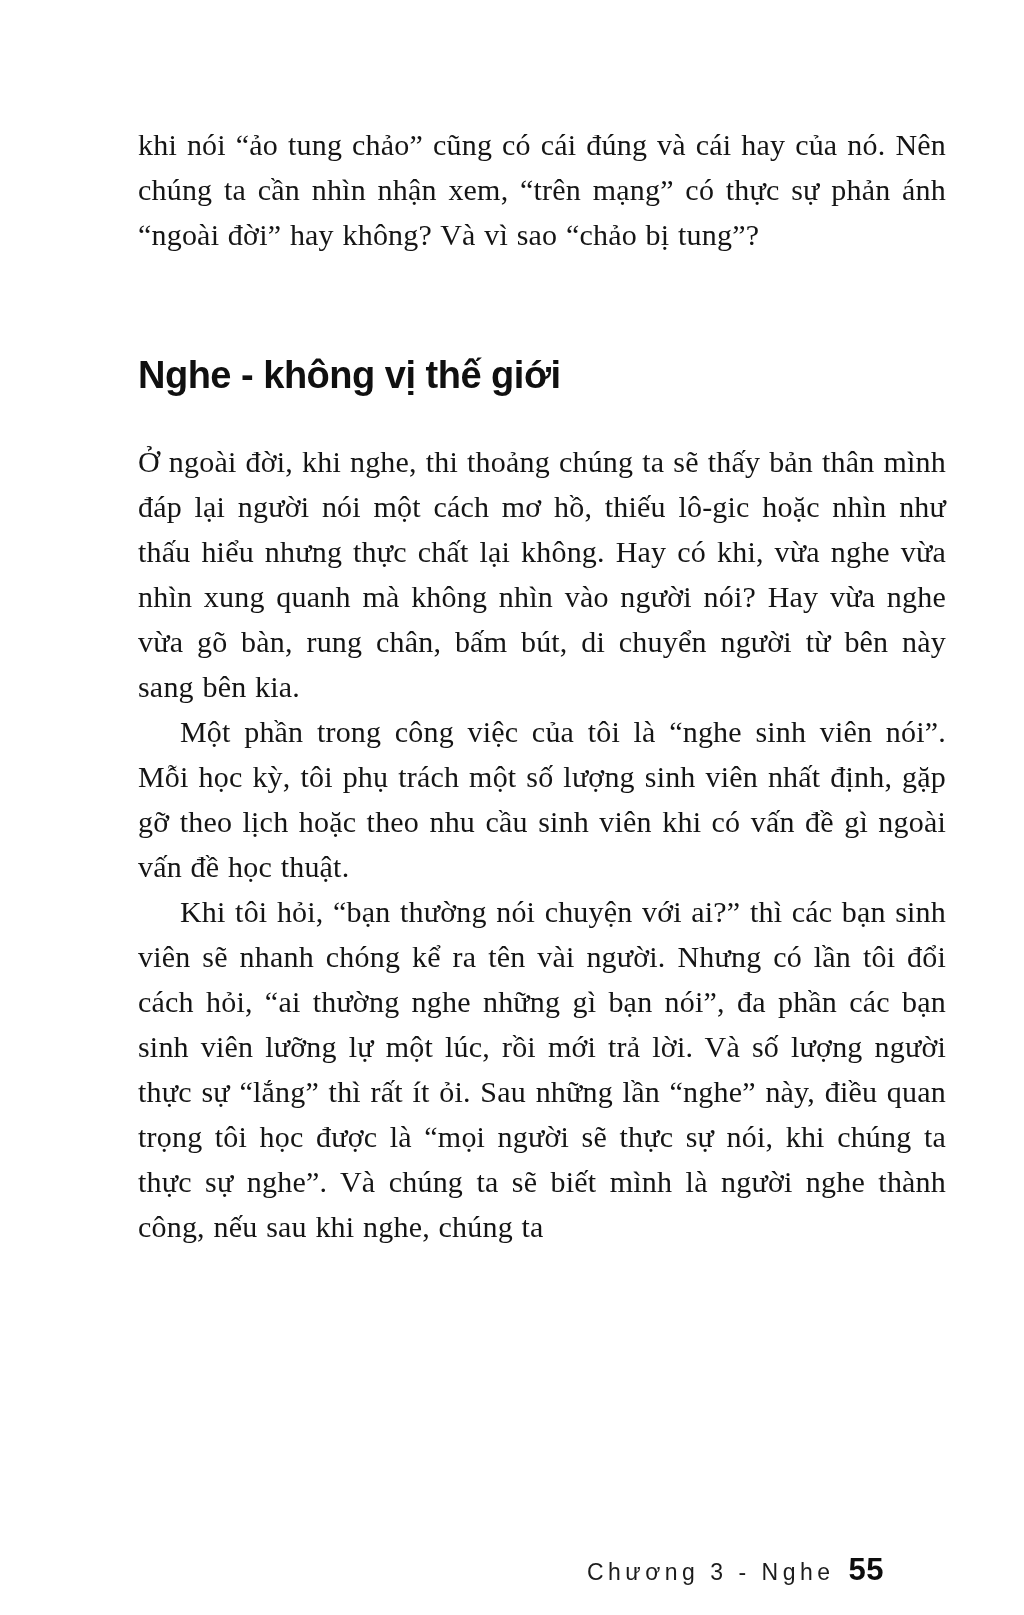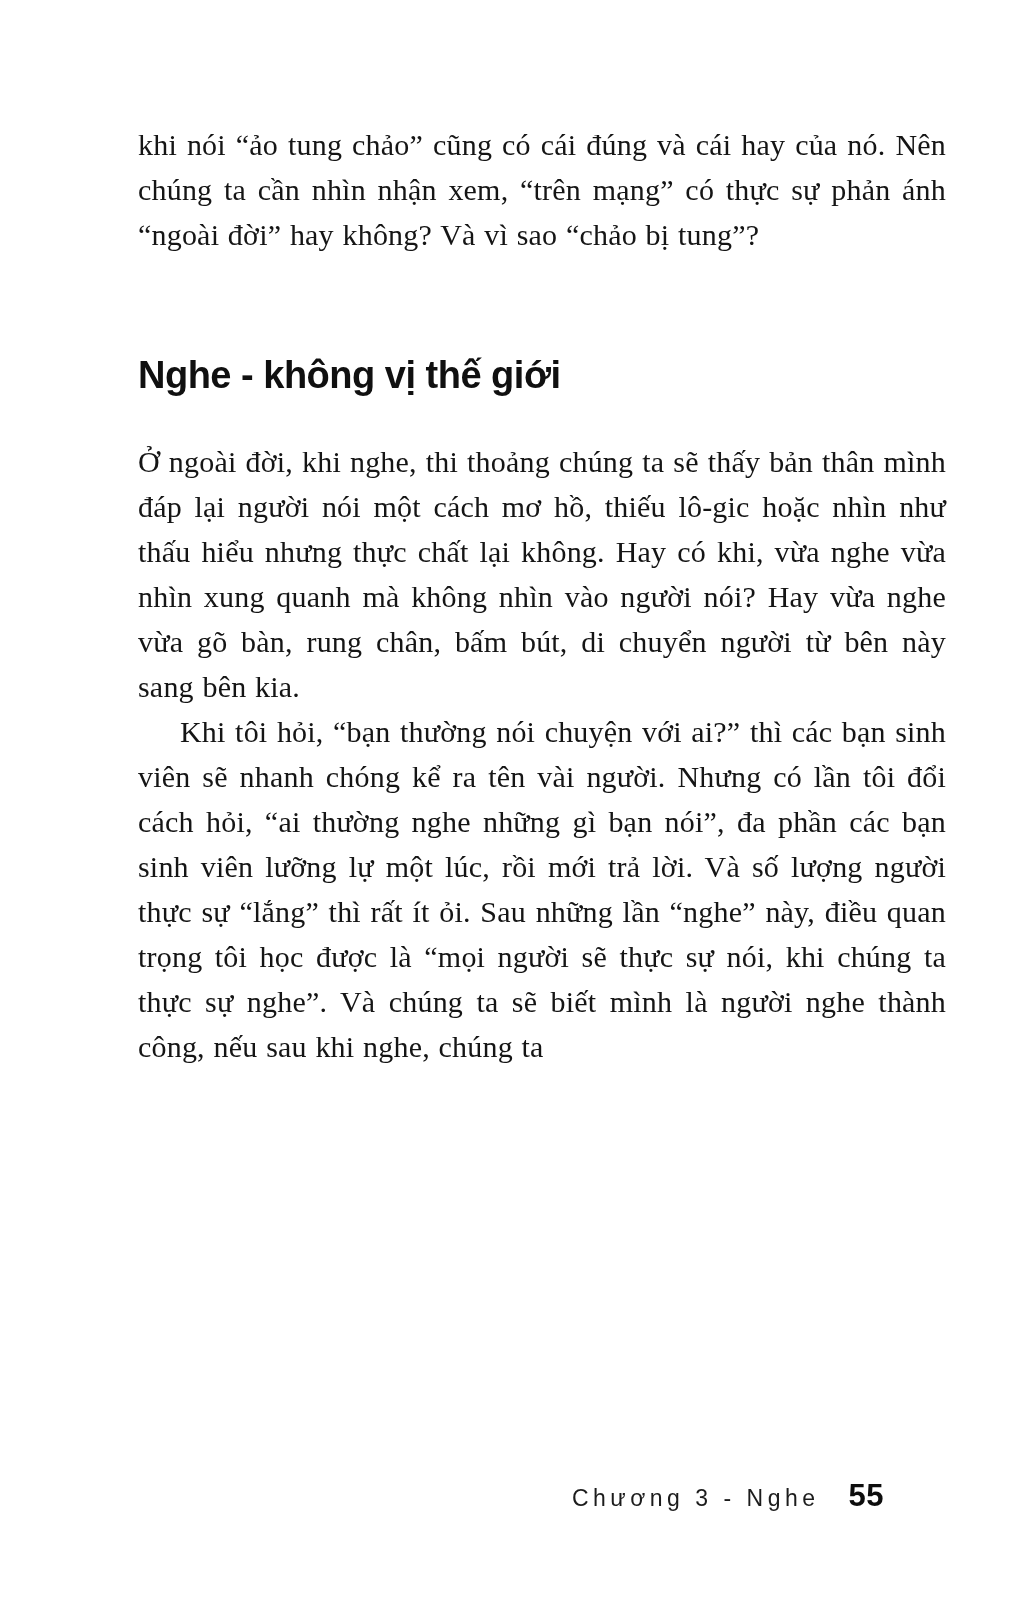--- a/index.html
+++ b/index.html
@@ -42,55 +42,56 @@
     letter-spacing: -0.5px;
     color: #101010;
     margin-top: 94px;
     margin-bottom: 40px;
   }
   .intro-block {
     margin-bottom: 0;
   }
   footer.page-footer {
     position: absolute;
-    top: 1478px;
+    top: 1552px;
     right: 140px;
     display: flex;
     align-items: baseline;
     white-space: nowrap;
   }
   .footer-chapter {
     font-family: "Liberation Sans", "DejaVu Sans", sans-serif;
     font-weight: 400;
     font-size: 23px;
     letter-spacing: 4.5px;
     color: #1c1c1c;
   }
   .footer-pagenum {
     font-family: "Liberation Sans", "DejaVu Sans", sans-serif;
     font-weight: 700;
     font-size: 31px;
     letter-spacing: 0.5px;
     color: #0d0d0d;
-    margin-left: 29px;
+    margin-left: 14px;
   }
 </style>
 </head>
 <body>
 
 <div class="page">
 
   <div class="body-text intro-block">
     <p>khi nói “ảo tung chảo” cũng có cái đúng và cái hay của nó. Nên chúng ta cần nhìn nhận xem, “trên mạng” có thực sự phản ánh “ngoài đời” hay không? Và vì sao “chảo bị tung”?</p>
   </div>
 
   <h2 class="section-heading">Nghe - không vị thế giới</h2>
 
   <div class="body-text">
     <p>Ở ngoài đời, khi nghe, thi thoảng chúng ta sẽ thấy bản thân mình đáp lại người nói một cách mơ hồ, thiếu lô-gic hoặc nhìn như thấu hiểu nhưng thực chất lại không. Hay có khi, vừa nghe vừa nhìn xung quanh mà không nhìn vào người nói? Hay vừa nghe vừa gõ bàn, rung chân, bấm bút, di chuyển người từ bên này sang bên kia.</p>
+    <p class="indent">Một phần trong công việc của tôi là “nghe sinh viên nói”. Mỗi học kỳ, tôi phụ trách một số lượng sinh viên nhất định, gặp gỡ theo lịch hoặc theo nhu cầu sinh viên khi có vấn đề gì ngoài vấn đề học thuật.</p>
     <p class="indent">Khi tôi hỏi, “bạn thường nói chuyện với ai?” thì các bạn sinh viên sẽ nhanh chóng kể ra tên vài người. Nhưng có lần tôi đổi cách hỏi, “ai thường nghe những gì bạn nói”, đa phần các bạn sinh viên lưỡng lự một lúc, rồi mới trả lời. Và số lượng người thực sự “lắng” thì rất ít ỏi. Sau những lần “nghe” này, điều quan trọng tôi học được là “mọi người sẽ thực sự nói, khi chúng ta thực sự nghe”. Và chúng ta sẽ biết mình là người nghe thành công, nếu sau khi nghe, chúng ta</p>
   </div>
 
 </div>
 
 <footer class="page-footer">
   <span class="footer-chapter">Chương 3 - Nghe</span>
   <span class="footer-pagenum">55</span>
 </footer>
 

